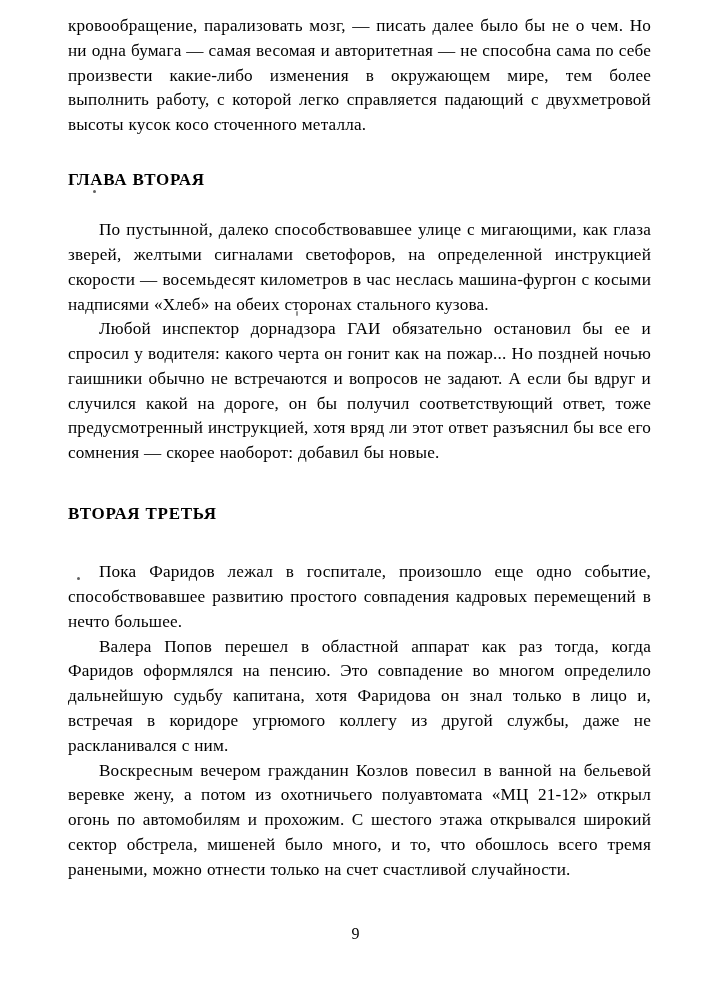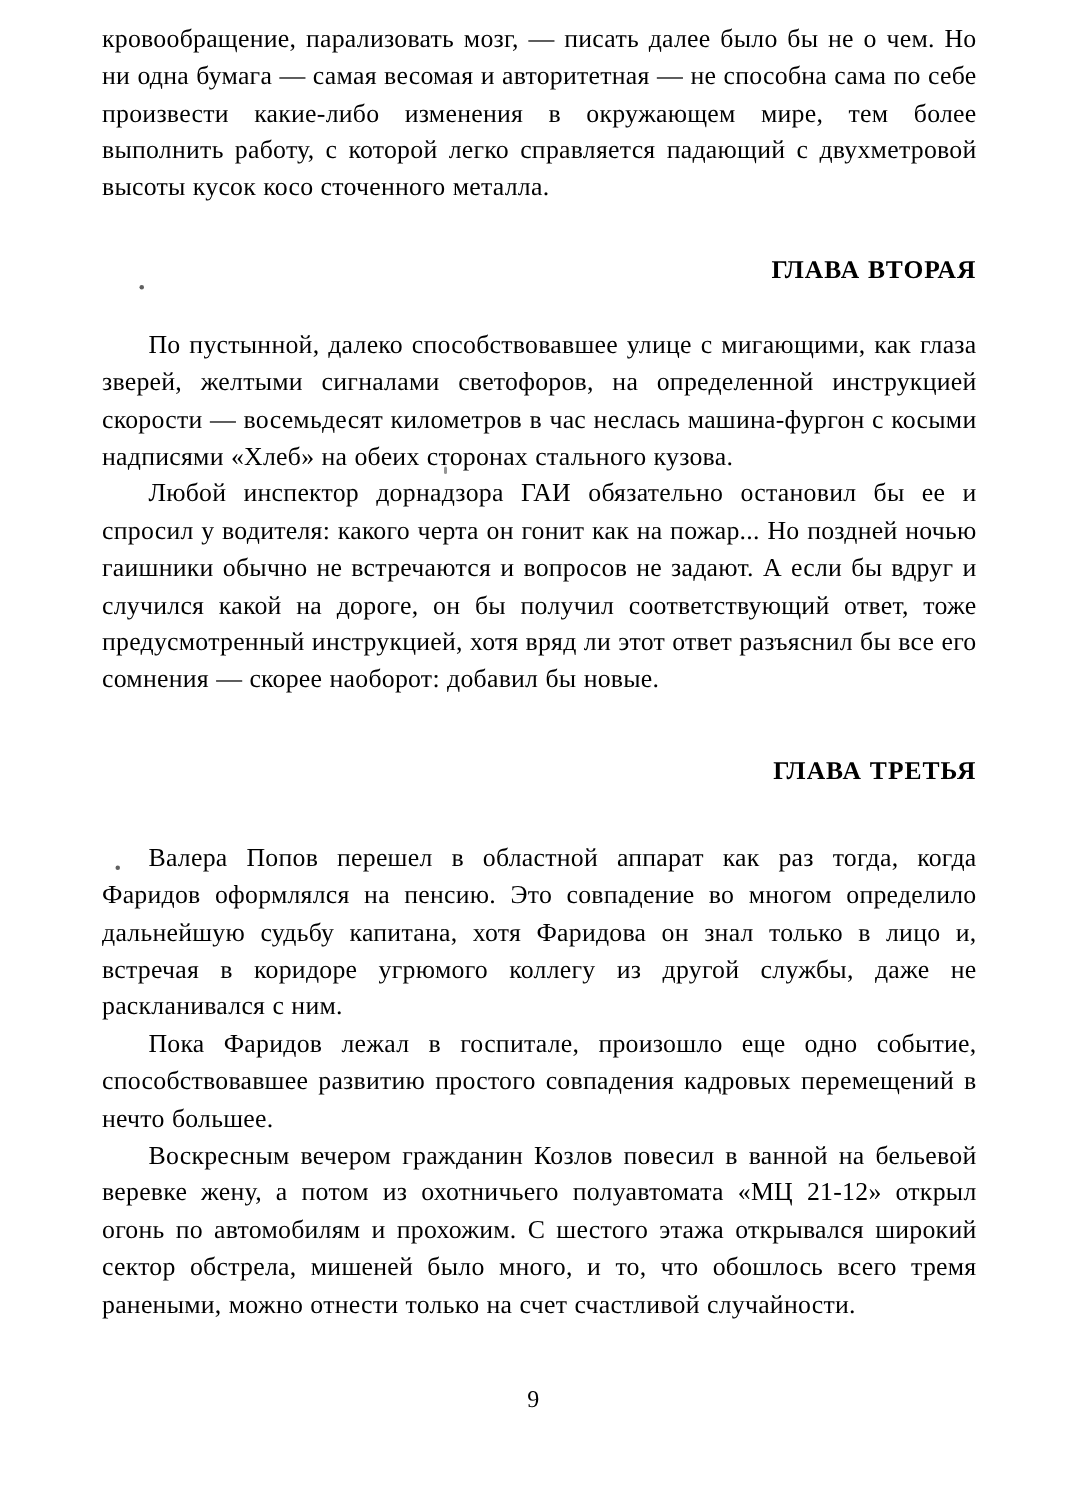--- a/index.html
+++ b/index.html
@@ -33,21 +33,21 @@
     word-spacing: 0.02em;
   }
   .para {
     margin: 0;
     text-indent: 1.8em;
   }
   .para.no-indent {
     text-indent: 0;
   }
   .chapter-heading {
-    text-align: right;
+    text-align: left;
     font-weight: bold;
     font-size: 17px;
     letter-spacing: 0.04em;
     margin: 0;
   }
   .gap-before-heading { height: 30px; }
   .gap-after-heading  { height: 26px; }
   .gap-before-heading-3 { height: 36px; }
   .gap-after-heading-3  { height: 34px; }
 
@@ -82,25 +82,25 @@
     <p class="para no-indent">кровообращение, парализовать мозг, — писать далее было бы не о чем. Но ни одна бумага — самая весомая и авторитетная — не способна сама по себе произвести какие-либо изменения в окружающем мире, тем более выполнить работу, с которой легко справляется падающий с двухметровой высоты кусок косо сточенного металла.</p>
 
     <div class="gap-before-heading"></div>
     <p class="chapter-heading">ГЛАВА ВТОРАЯ</p>
     <div class="gap-after-heading"></div>
 
     <p class="para">По пустынной, далеко способствовавшее улице с мигающими, как глаза зверей, желтыми сигналами светофоров, на определенной инструкцией скорости — восемьдесят километров в час неслась машина-фургон с косыми надписями «Хлеб» на обеих сторонах стального кузова.</p>
     <p class="para">Любой инспектор дорнадзора ГАИ обязательно остановил бы ее и спросил у водителя: какого черта он гонит как на пожар... Но поздней ночью гаишники обычно не встречаются и вопросов не задают. А если бы вдруг и случился какой на дороге, он бы получил соответствующий ответ, тоже предусмотренный инструкцией, хотя вряд ли этот ответ разъяснил бы все его сомнения — скорее наоборот: добавил бы новые.</p>
 
     <div class="gap-before-heading-3"></div>
-    <p class="chapter-heading">ГЛАВА ТРЕТЬЯ</p>
+    <p class="chapter-heading">ВТОРАЯ ТРЕТЬЯ</p>
     <div class="gap-after-heading-3"></div>
 
+    <p class="para">Пока Фаридов лежал в госпитале, произошло еще одно событие, способствовавшее развитию простого совпадения кадровых перемещений в нечто большее.</p>
     <p class="para">Валера Попов перешел в областной аппарат как раз тогда, когда Фаридов оформлялся на пенсию. Это совпадение во многом определило дальнейшую судьбу капитана, хотя Фаридова он знал только в лицо и, встречая в коридоре угрюмого коллегу из другой службы, даже не раскланивался с ним.</p>
-    <p class="para">Пока Фаридов лежал в госпитале, произошло еще одно событие, способствовавшее развитию простого совпадения кадровых перемещений в нечто большее.</p>
     <p class="para">Воскресным вечером гражданин Козлов повесил в ванной на бельевой веревке жену, а потом из охотничьего полуавтомата «МЦ 21-12» открыл огонь по автомобилям и прохожим. С шестого этажа открывался широкий сектор обстрела, мишеней было много, и то, что обошлось всего тремя ранеными, можно отнести только на счет счастливой случайности.</p>
 
   </div>
 
   <div class="speck s1"></div>
   <div class="speck s3"></div>
   <div class="speck s2"></div>
 
   <div class="page-number">9</div>
 </div>

